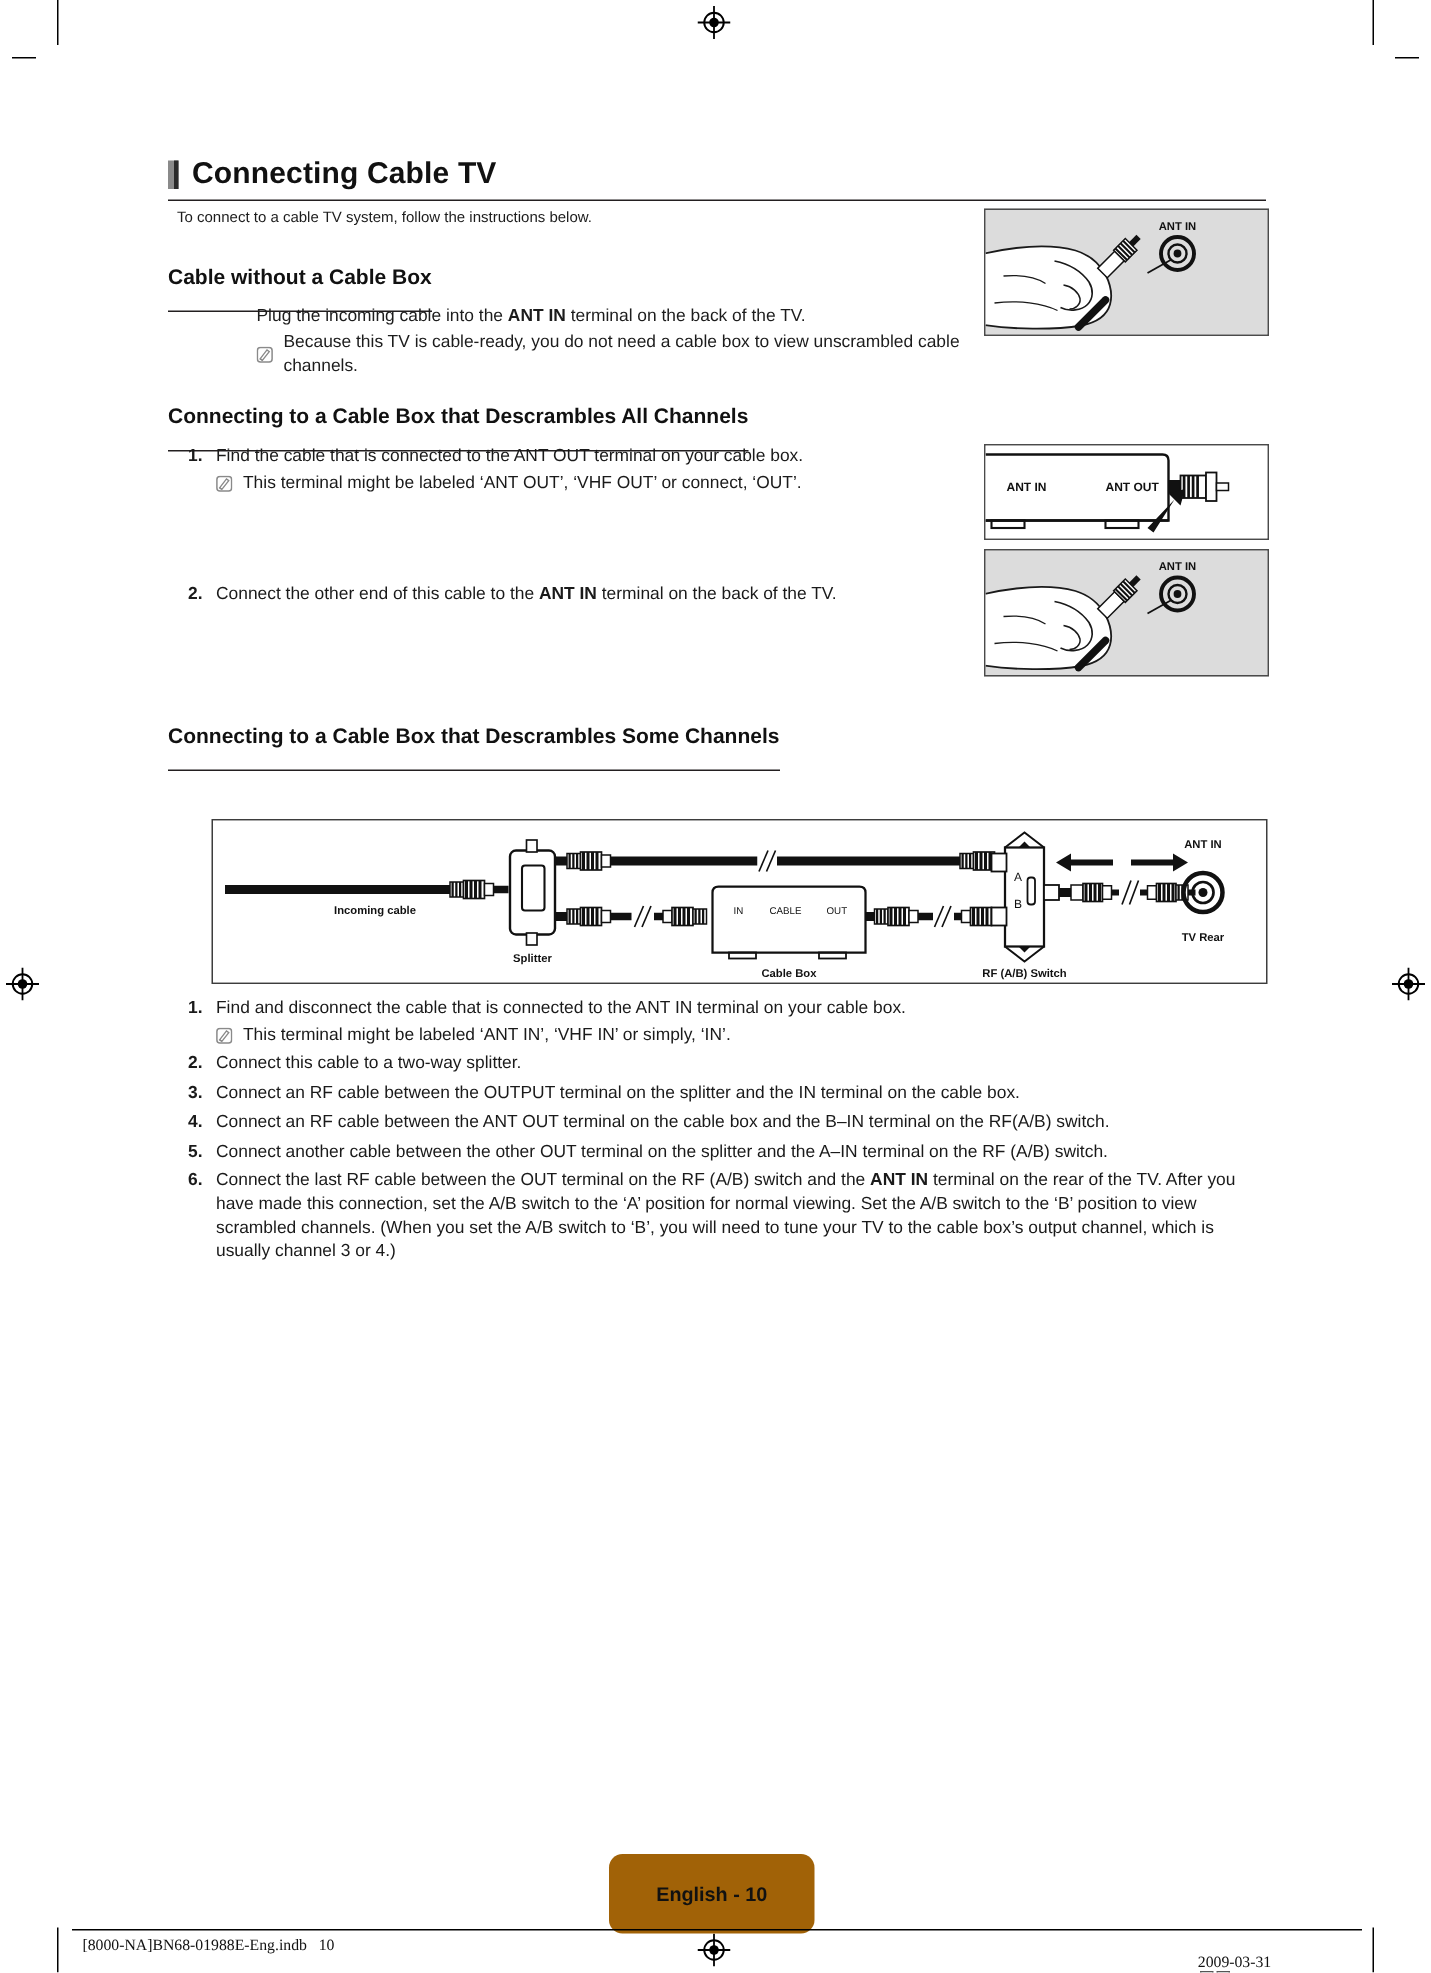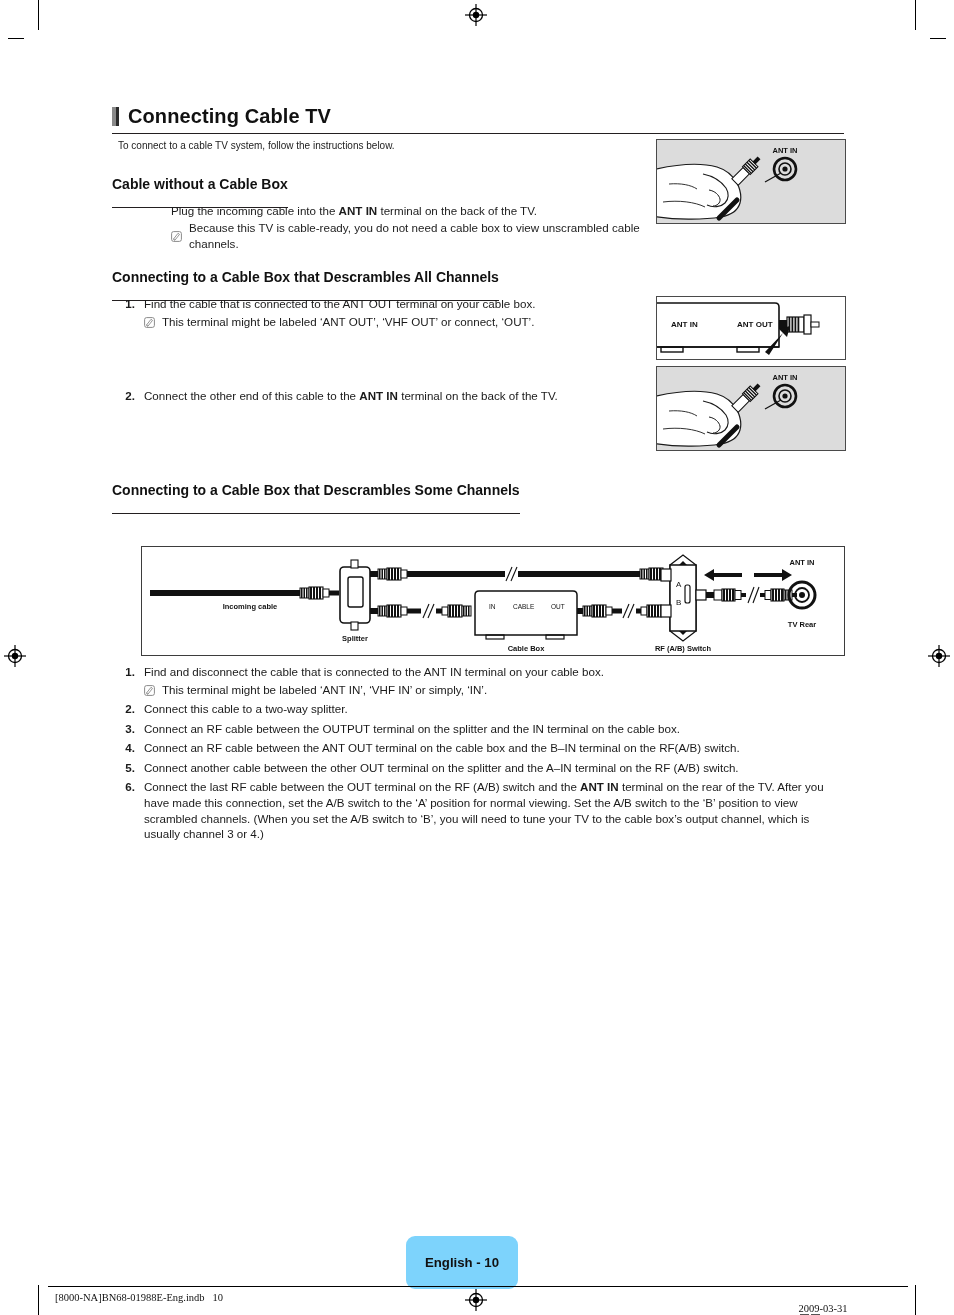--- a/index.html
+++ b/index.html
@@ -153,22 +153,22 @@
     border: 1px solid #3d3d3d;
     background: #ffffff;
     overflow: hidden;
   }
   #diagram svg { display: block; }
 
   
   .page-tab {
     position: absolute;
     left: 406px; top: 1236px;
-    width: 112px; height: 53px;
-    background: #7dd3fc;
+    width: 137px; height: 53px;
+    background: #a16207;
     border-radius: 9px;
     display: flex;
     align-items: center;
     justify-content: center;
   }
   .page-tab span {
     font-size: 13.2px;
     font-weight: bold;
     color: #111;
   }

